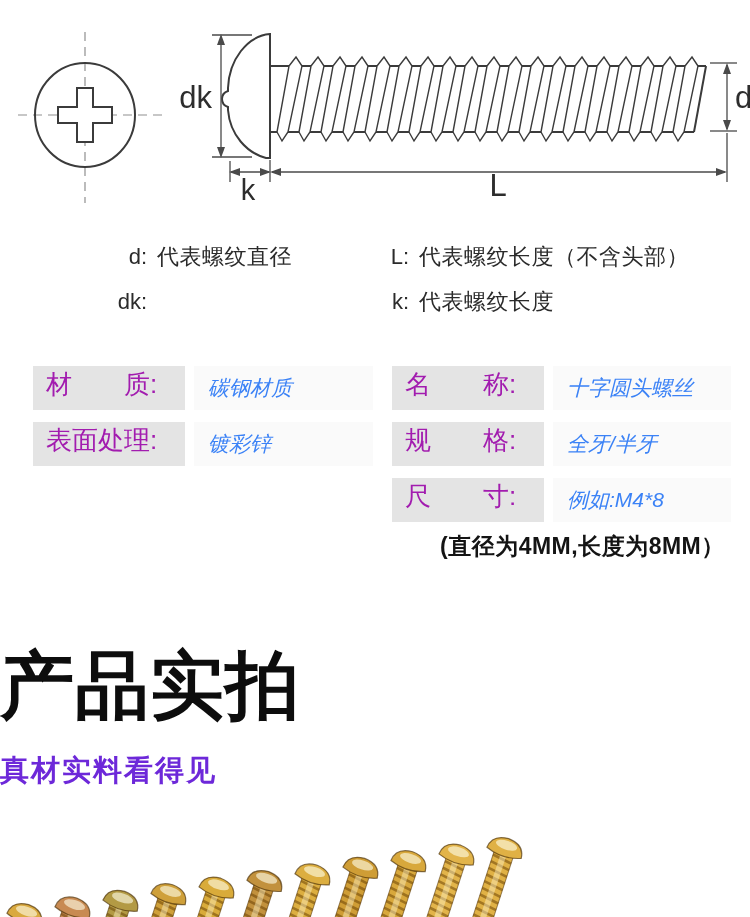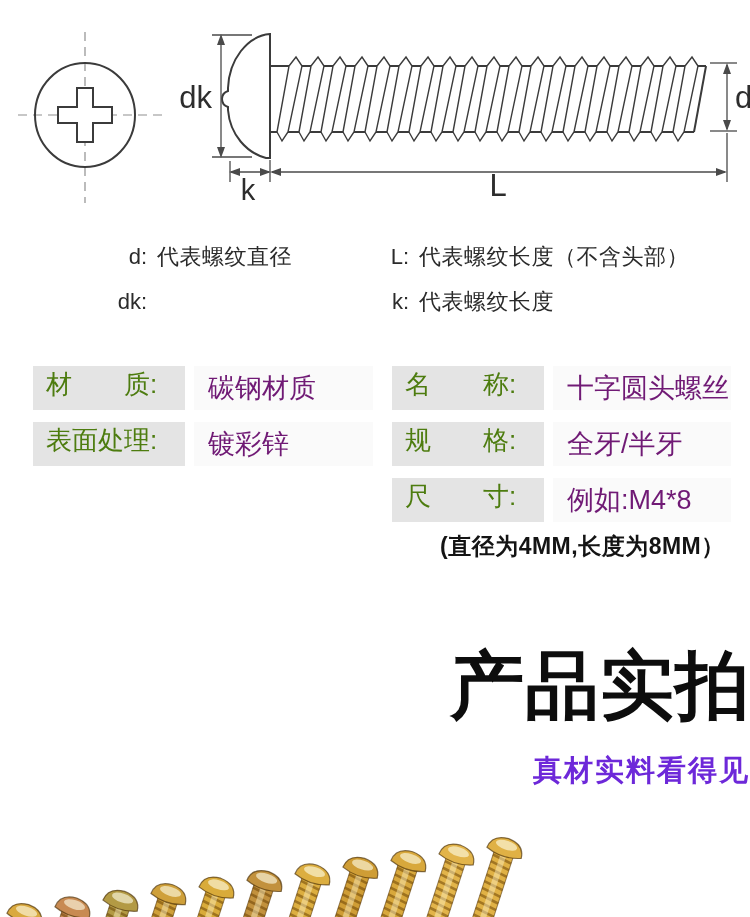--- a/index.html
+++ b/index.html
@@ -28,36 +28,36 @@
 
   
   .spec-col{position:absolute;top:366px;width:340px;}
   .spec-col.left{left:33px;}
   .spec-col.right{left:392px;width:339px;}
   .spec-row{display:flex;height:44px;margin-bottom:12px;}
   .spec-label{
     width:152px;flex:0 0 152px;
     display:flex;align-items:center;
     padding:0 10px 8px 13px;box-sizing:border-box;
-    font-size:26px;color:#4d7c0f;
+    font-size:26px;color:#a21caf;
     margin-right:9px;
   }
   .spec-value{
     flex:1;display:flex;align-items:center;
     padding-left:14px;
-    font-size:27px;color:#701a75;
+    font-size:21px;color:#3b82f6;font-style:italic;
   }
   .size-note{
     position:absolute;left:440px;top:531px;width:310px;
     font-size:23px;font-weight:600;color:#141414;
     text-align:left;letter-spacing:0.5px;
   }
 
   
-  .title-block{position:absolute;left:0;top:648px;width:750px;text-align:right;}
+  .title-block{position:absolute;left:0;top:648px;width:750px;text-align:left;}
   .big-title{
     font-size:74px;line-height:76px;font-weight:900;
     color:#0d0d0d;letter-spacing:1px;margin:0;
   }
   .sub-title{
     margin-top:27px;font-size:29px;font-weight:700;
     color:#6d28d9;letter-spacing:2px;
   }
 
   

